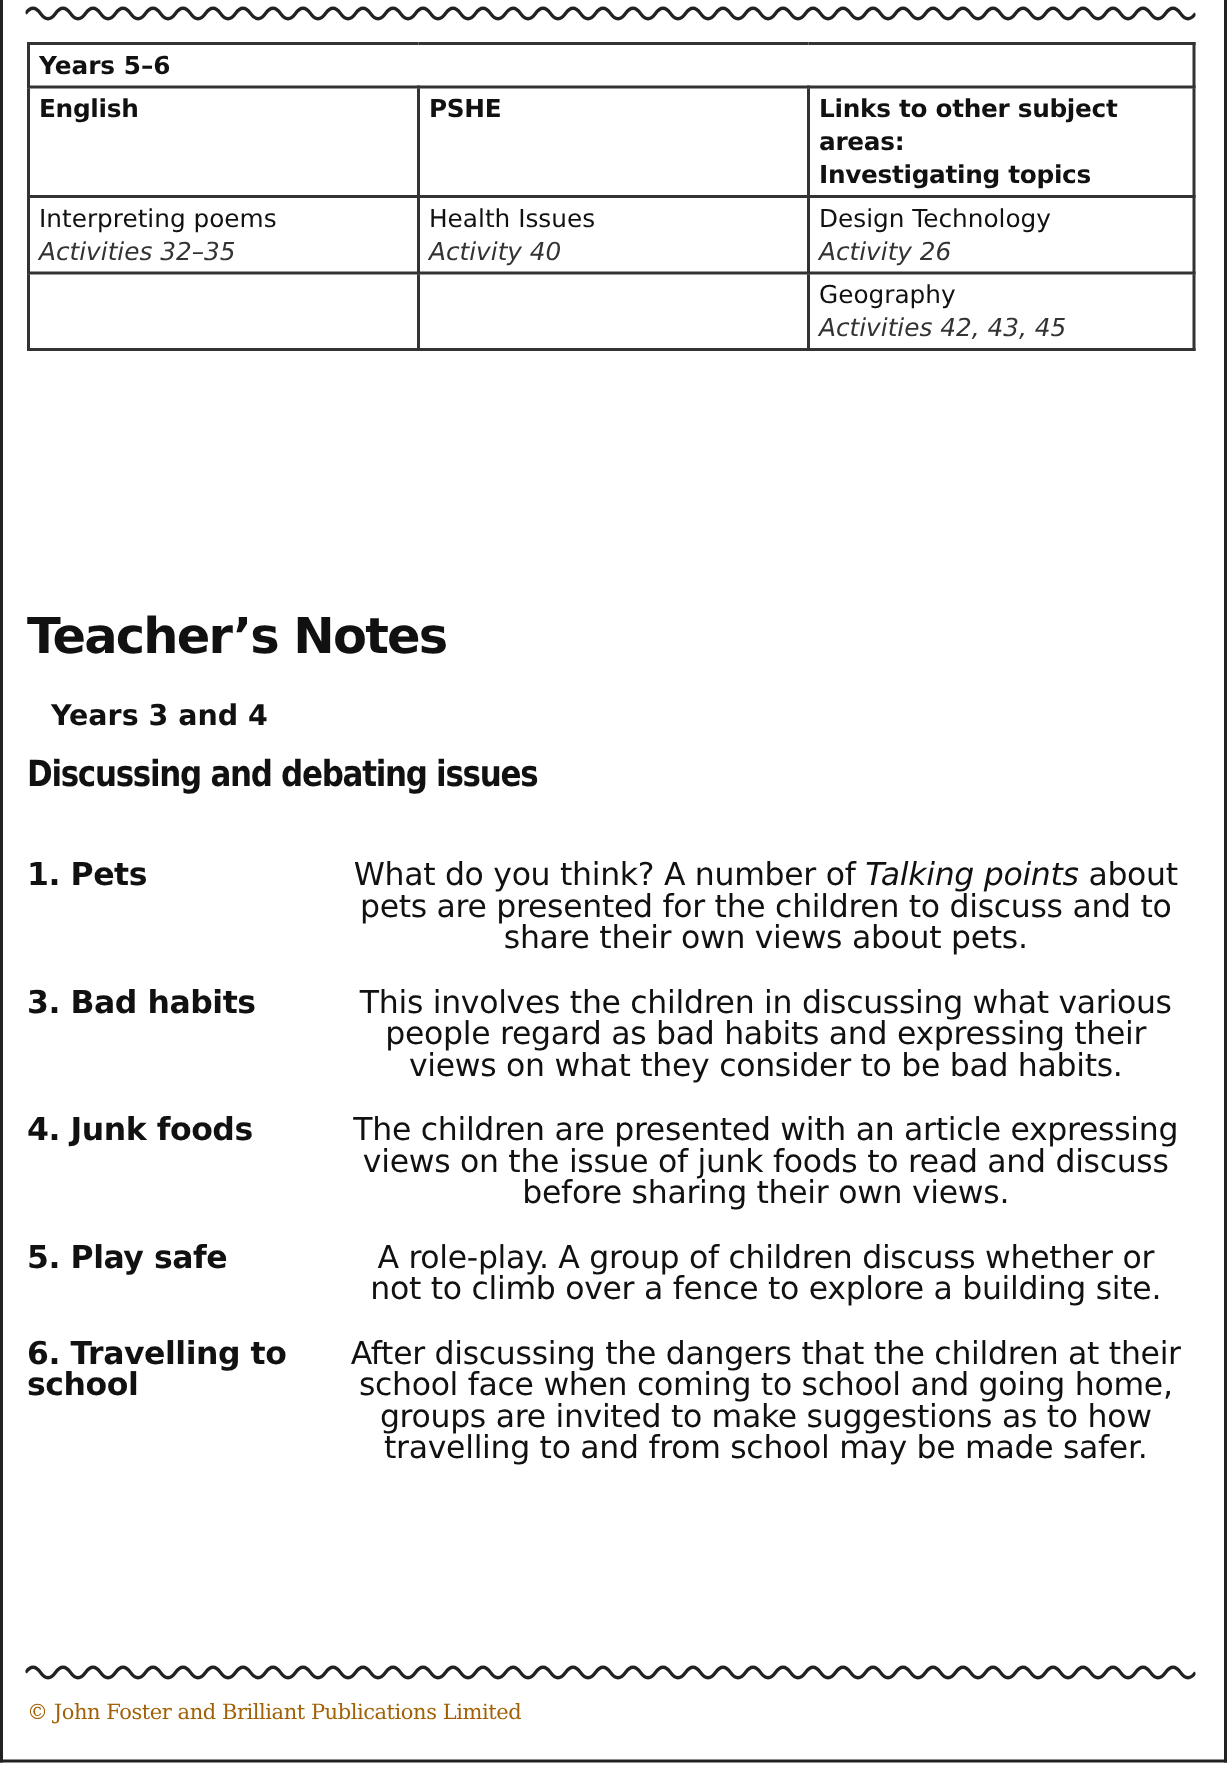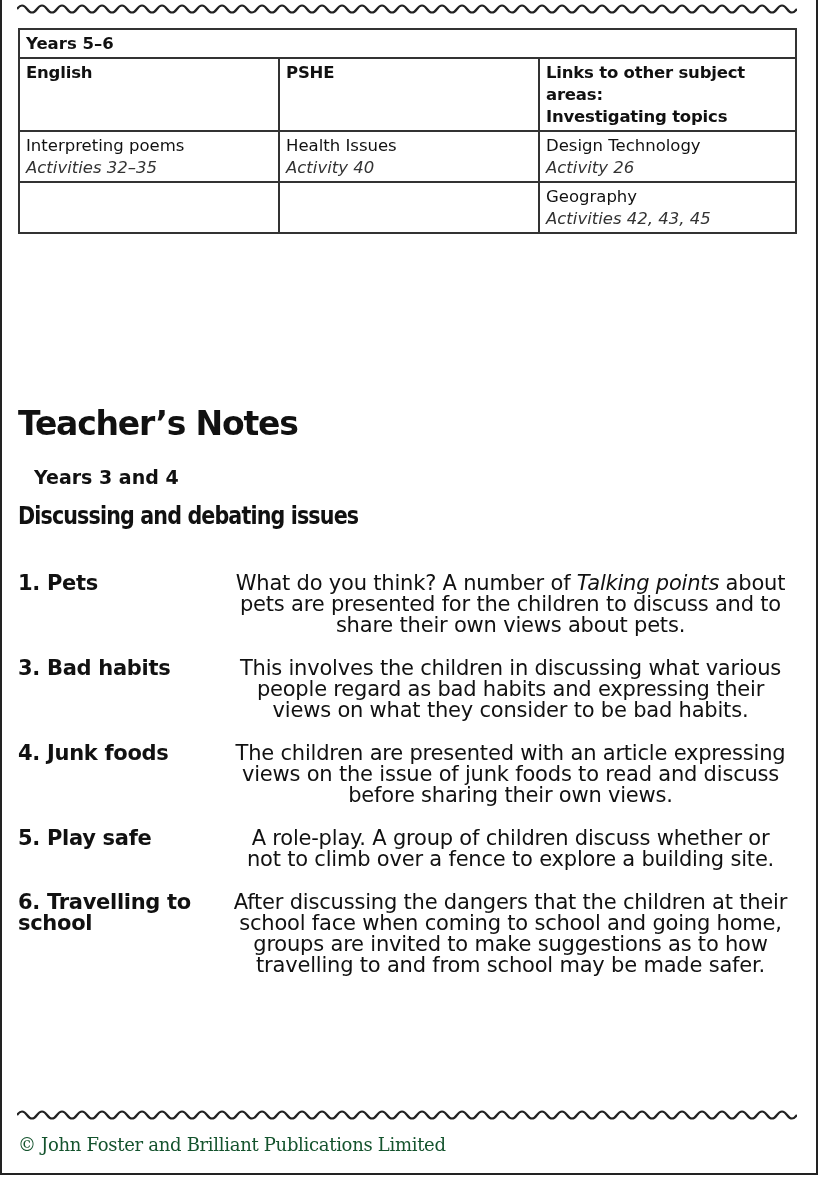--- a/index.html
+++ b/index.html
@@ -22,21 +22,21 @@
   .notes-title { position: absolute; left: 18px; top: 404px; font-size: 33px; font-weight: bold; letter-spacing: -1.2px; margin: 0; }
   .years-sub { position: absolute; left: 34px; top: 466px; font-size: 19px; font-weight: bold; margin: 0; }
   .section-title { position: absolute; left: 18px; top: 502px; font-size: 24px; font-weight: bold; letter-spacing: -1px; transform: scaleX(0.86); transform-origin: left top; margin: 0; }
 
   .notes-list { position: absolute; left: 18px; top: 573px; width: 770px; font-size: 21px; line-height: 21px; }
   .note { position: relative; }
   .note-label { position: absolute; left: 0; top: 0; font-weight: bold; width: 210px; letter-spacing: -0.3px; }
   .note-desc { margin-left: 215px; letter-spacing: -0.2px; color: #111; text-align: center; }
   .note-desc em { font-style: italic; }
 
-  .footer-left { position: absolute; left: 18px; top: 1134px; font-family: "DejaVu Serif", serif; font-size: 18px; color: #14532d; letter-spacing: -0.3px; }
+  .footer-left { position: absolute; left: 18px; top: 1134px; font-family: "DejaVu Serif", serif; font-size: 14px; color: #a16207; letter-spacing: -0.3px; }
   .footer-right { position: absolute; right: 22px; top: 1194px; text-align: left; font-size: 15px; font-weight: bold; letter-spacing: -0.5px; line-height: 18px; }
   .page-number { display: block; font-size: 16px; }
 </style>
 </head>
 <body>
 
 <div class="page-frame"></div>
 
 <svg class="wave wave-top" viewBox="0 0 780 14" preserveAspectRatio="none">
   <path id="wave-path-top" d="M0 7 q5 -7 10 0 q5 7 10 0 q5 -7 10 0 q5 7 10 0 q5 -7 10 0 q5 7 10 0 q5 -7 10 0 q5 7 10 0 q5 -7 10 0 q5 7 10 0 q5 -7 10 0 q5 7 10 0 q5 -7 10 0 q5 7 10 0 q5 -7 10 0 q5 7 10 0 q5 -7 10 0 q5 7 10 0 q5 -7 10 0 q5 7 10 0 q5 -7 10 0 q5 7 10 0 q5 -7 10 0 q5 7 10 0 q5 -7 10 0 q5 7 10 0 q5 -7 10 0 q5 7 10 0 q5 -7 10 0 q5 7 10 0 q5 -7 10 0 q5 7 10 0 q5 -7 10 0 q5 7 10 0 q5 -7 10 0 q5 7 10 0 q5 -7 10 0 q5 7 10 0 q5 -7 10 0 q5 7 10 0 q5 -7 10 0 q5 7 10 0 q5 -7 10 0 q5 7 10 0 q5 -7 10 0 q5 7 10 0 q5 -7 10 0 q5 7 10 0 q5 -7 10 0 q5 7 10 0 q5 -7 10 0 q5 7 10 0 q5 -7 10 0 q5 7 10 0 q5 -7 10 0 q5 7 10 0 q5 -7 10 0 q5 7 10 0 q5 -7 10 0 q5 7 10 0 q5 -7 10 0 q5 7 10 0 q5 -7 10 0 q5 7 10 0 q5 -7 10 0 q5 7 10 0 q5 -7 10 0 q5 7 10 0 q5 -7 10 0 q5 7 10 0 q5 -7 10 0 q5 7 10 0 q5 -7 10 0 q5 7 10 0 q5 -7 10 0 q5 7 10 0 q5 -7 10 0 q5 7 10 0" fill="none" stroke="#222" stroke-width="2.2"></path>

